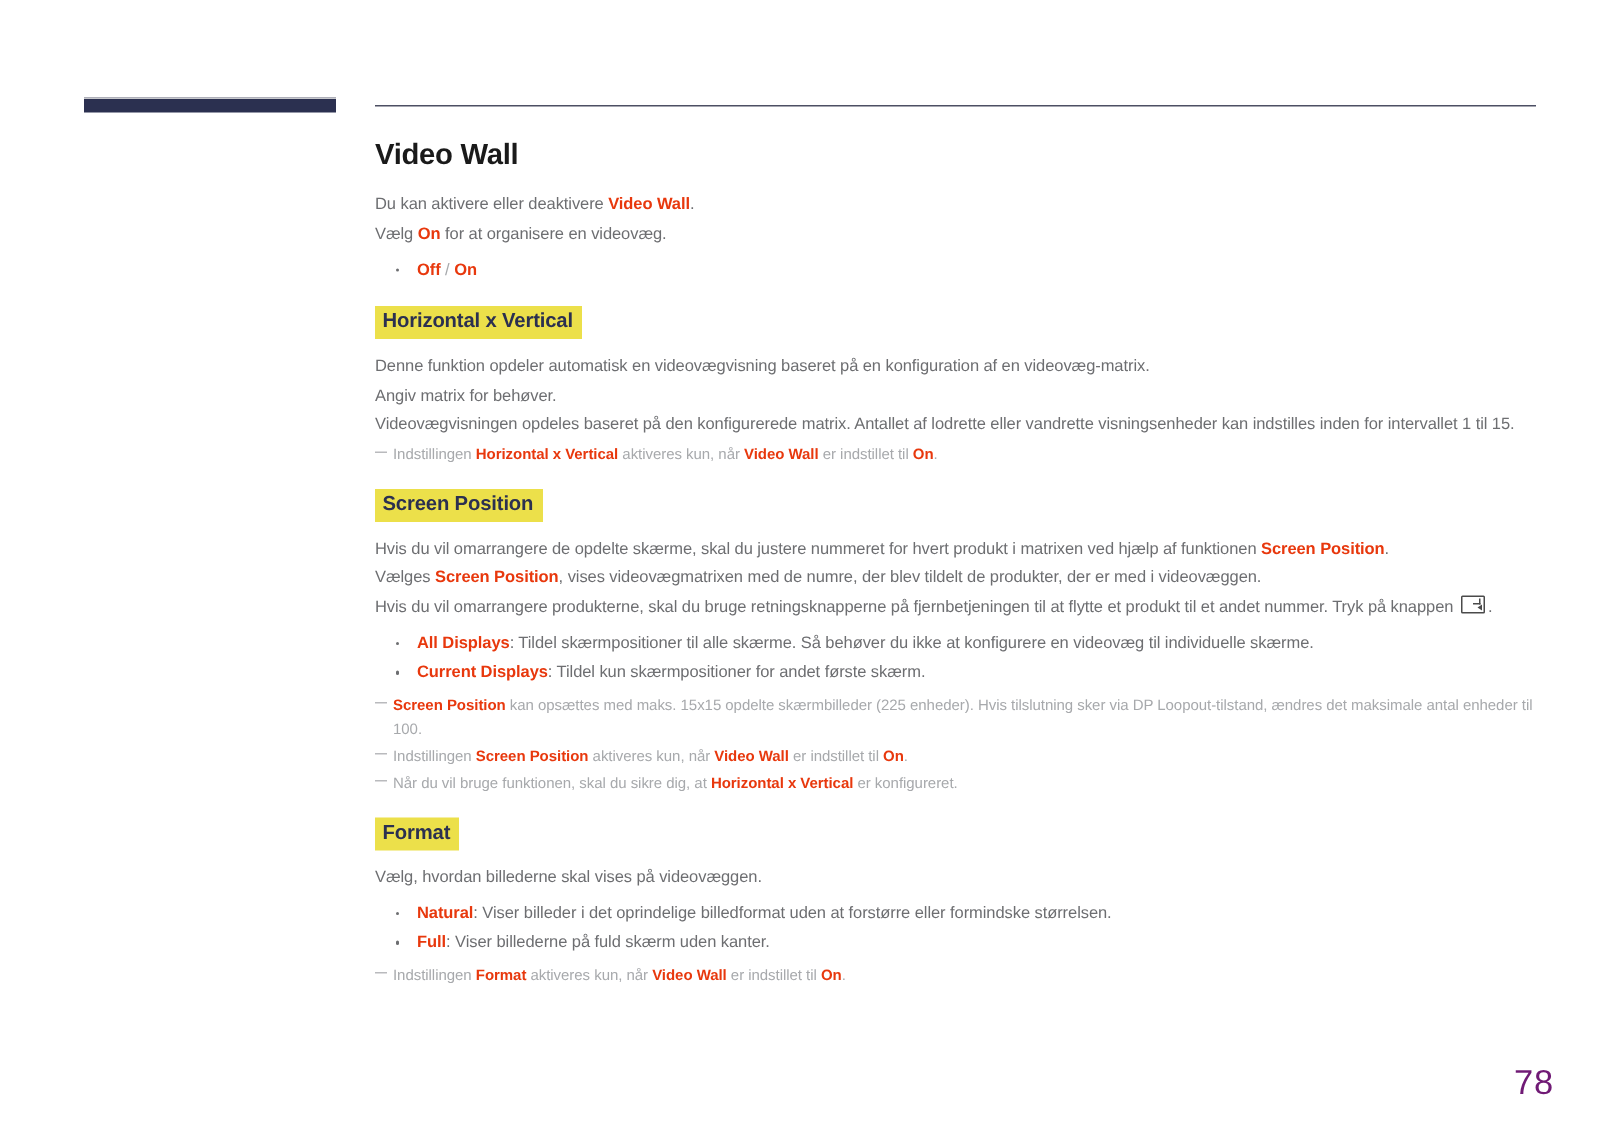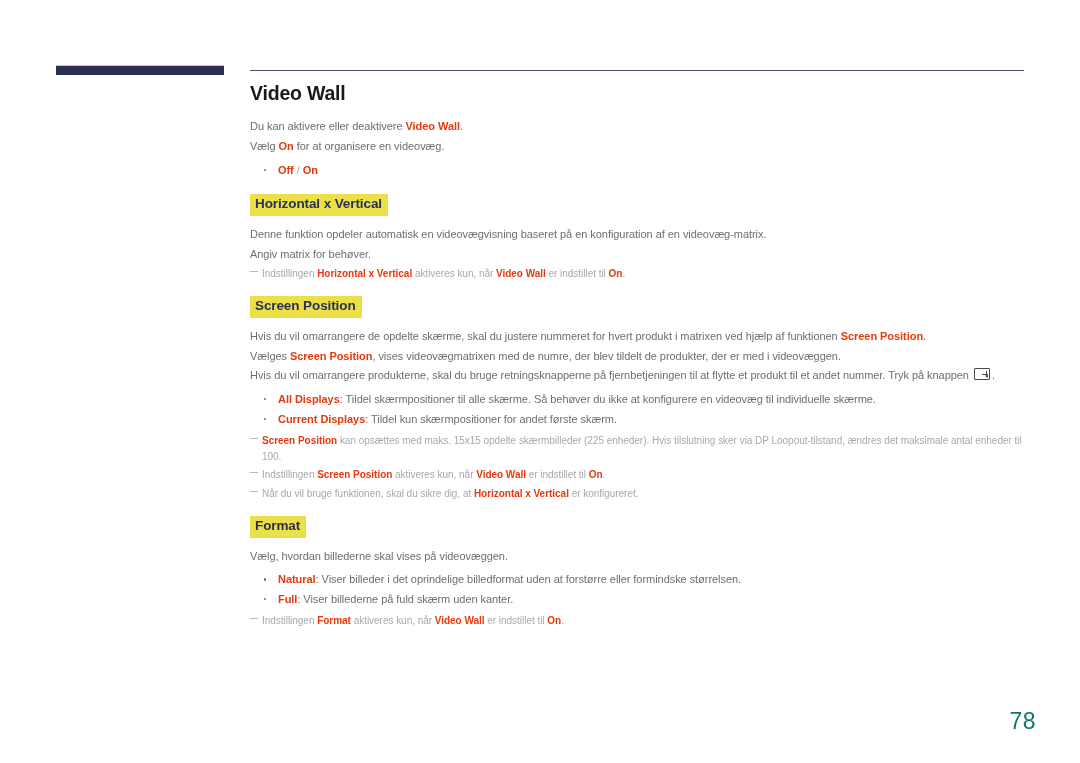--- a/index.html
+++ b/index.html
@@ -41,21 +41,21 @@
     top: 70px;
     width: 774px;
     height: 0;
     border-top: 1.4px solid #4c4f63;
   }
 
   
   .content {
     position: absolute;
     left: 250px;
-    top: 82px;
+    top: 92px;
     width: 778px;
   }
 
   h1.doc-title {
     font-size: 19.5px;
     font-weight: bold;
     color: #1a1a1a;
     margin: 0 0 12px 0;
     letter-spacing: -0.2px;
     line-height: 1.2;
@@ -179,21 +179,21 @@
     border-top: 2.6px solid transparent;
     border-bottom: 2.6px solid transparent;
     border-right: 3.2px solid #4a4a4a;
   }
 
   .page-number {
     position: absolute;
     right: 44px;
     bottom: 28px;
     font-size: 23px;
-    color: #0f766e;
+    color: #701a75;
     letter-spacing: 0.5px;
   }
 </style>
 </head>
 <body>
 
 <div class="page-header">
   <div class="header-tab"></div>
   <div class="header-rule"></div>
 </div>
@@ -208,20 +208,21 @@
     <ul class="opts">
       <li><span class="hl">Off</span><span class="dim"> / </span><span class="hl">On</span></li>
     </ul>
   </div>
 
   <div class="section">
     <h2 class="section-title">Horizontal x Vertical</h2>
 
     <p class="para">Denne funktion opdeler automatisk en videovægvisning baseret på en konfiguration af en videovæg-matrix.</p>
     <p class="para">Angiv matrix for behøver.</p>
+    <p class="para">Videovægvisningen opdeles baseret på den konfigurerede matrix. Antallet af lodrette eller vandrette visningsenheder kan indstilles inden for intervallet 1 til 15.</p>
 
     <ul class="notes">
       <li><span class="dim">Indstillingen </span><span class="hl-note">Horizontal x Vertical</span><span class="dim"> aktiveres kun, når </span><span class="hl-note">Video Wall</span><span class="dim"> er indstillet til </span><span class="hl-note">On</span><span class="dim">.</span></li>
     </ul>
   </div>
 
   <div class="section">
     <h2 class="section-title">Screen Position</h2>
 
     <p class="para"><span>Hvis du vil omarrangere de opdelte skærme, skal du justere nummeret for hvert produkt i matrixen ved hjælp af funktionen </span><span class="hl">Screen Position</span><span>.</span></p>

